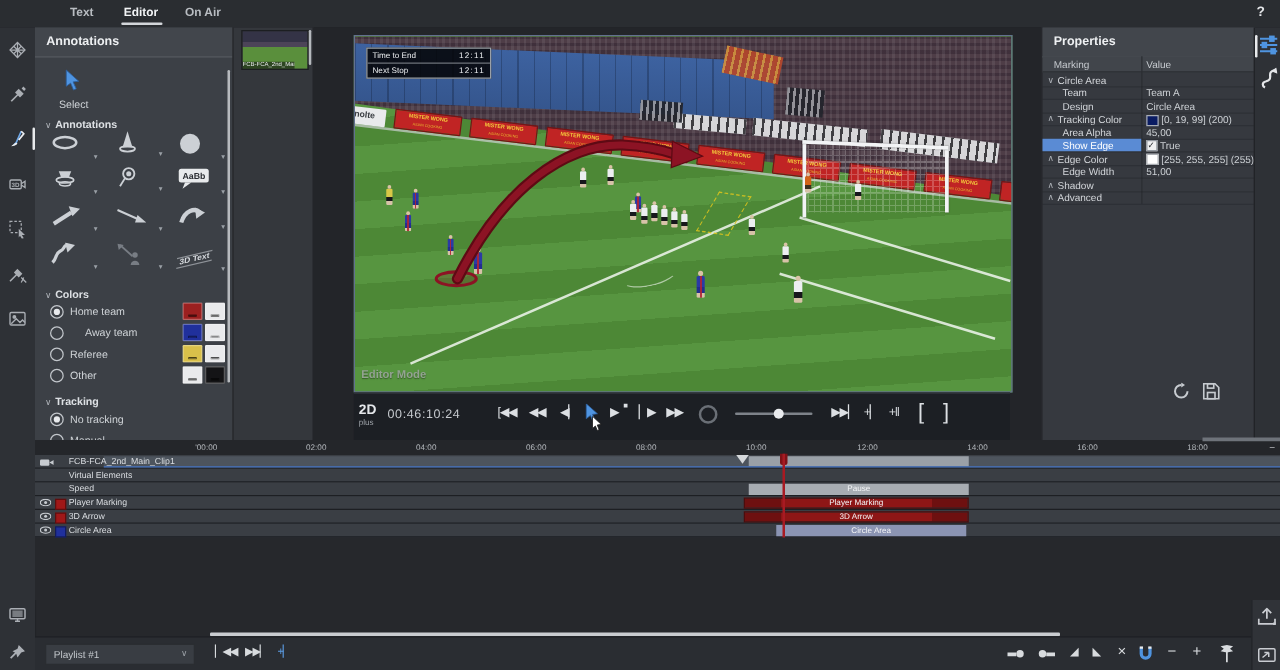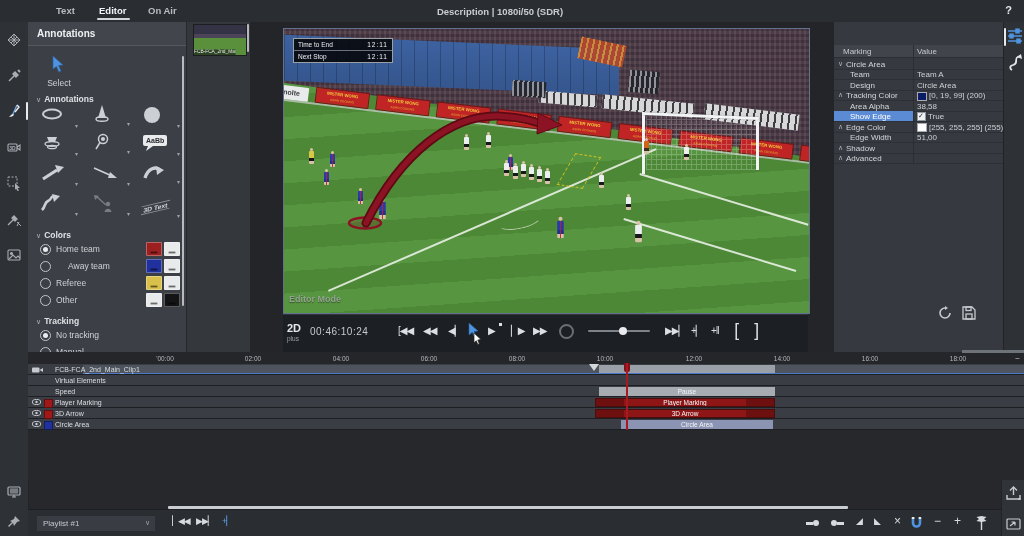--- a/index.html
+++ b/index.html
@@ -171,21 +171,20 @@
 </head>
 <body>
 
 <div id="app" class="nosel">
 
   <div class="abs topbar">
     <span class="tab" style="left:56px">Text</span>
     <span class="tab active" style="left:99px">Editor</span>
     <div class="tab-underline" style="left:97px;top:18px;width:33px"></div>
     <span class="tab" style="left:148px">On Air</span>
-    <span class="win-title">Description | 1080i/50 (SDR)</span>
     <span class="help">?</span>
   </div>
 
   <div class="abs lrail">
     <svg class="rail-ic" style="top:10px" viewBox="0 0 16 16">
         <g fill="none" stroke="currentColor" stroke-width="1">
           <path d="M8 2 L14 8 L8 14 L2 8 Z"></path>
           <path d="M5 5 L11 11 M11 5 L5 11 M8 2 L8 14 M2 8 L14 8"></path>
         </g>
       </svg>
@@ -535,20 +534,23 @@
       <span class="tbtn big" style="left:452px">[</span>
       <span class="tbtn big" style="left:472px">]</span>
 
       <svg class="abs" style="left:190px;top:18px;width:9px;height:12px" viewBox="0 0 9 12">
         <path d="M1 0 L8 6.5 L4.8 7 L6.3 10.7 L4.8 11.4 L3.3 7.8 L1 9.8 Z" fill="#fff" stroke="#222" stroke-width=".7"></path>
       </svg>
     </div>
   </div>
 
   <div class="abs props">
+    <div class="panel-hd">
+      <span>Properties</span>
+    </div>
     <div class="pcolhd">
       <span style="left:9px">Marking</span>
       <span style="left:83px">Value</span>
     </div>
     <div class="pcoldiv"></div>
 
     <div class="prow" style="top:36px">
       <span class="pchev chev-d"></span>
       <span class="nm" style="left:12px">Circle Area</span>
     </div>
@@ -561,21 +563,21 @@
       <span class="vl">Circle Area</span>
     </div>
     <div class="prow" style="top:67.5px">
       <span class="pchev chev-u"></span>
       <span class="nm" style="left:12px">Tracking Color</span>
       <span class="pswatch" style="background:#0a1c63"></span>
       <span class="vl" style="left:95px">[0, 19, 99] (200)</span>
     </div>
     <div class="prow" style="top:78px">
       <span class="nm" style="left:16px">Area Alpha</span>
-      <span class="vl">38,58</span>
+      <span class="vl">45,00</span>
     </div>
     <div class="prow sel" style="top:88.5px">
       <div class="selbg"></div>
       <span class="nm" style="left:16px">Show Edge</span>
       <span class="pcheck"></span>
       <span class="vl" style="left:94px">True</span>
     </div>
     <div class="prow" style="top:99px">
       <span class="pchev chev-u"></span>
       <span class="nm" style="left:12px">Edge Color</span>

